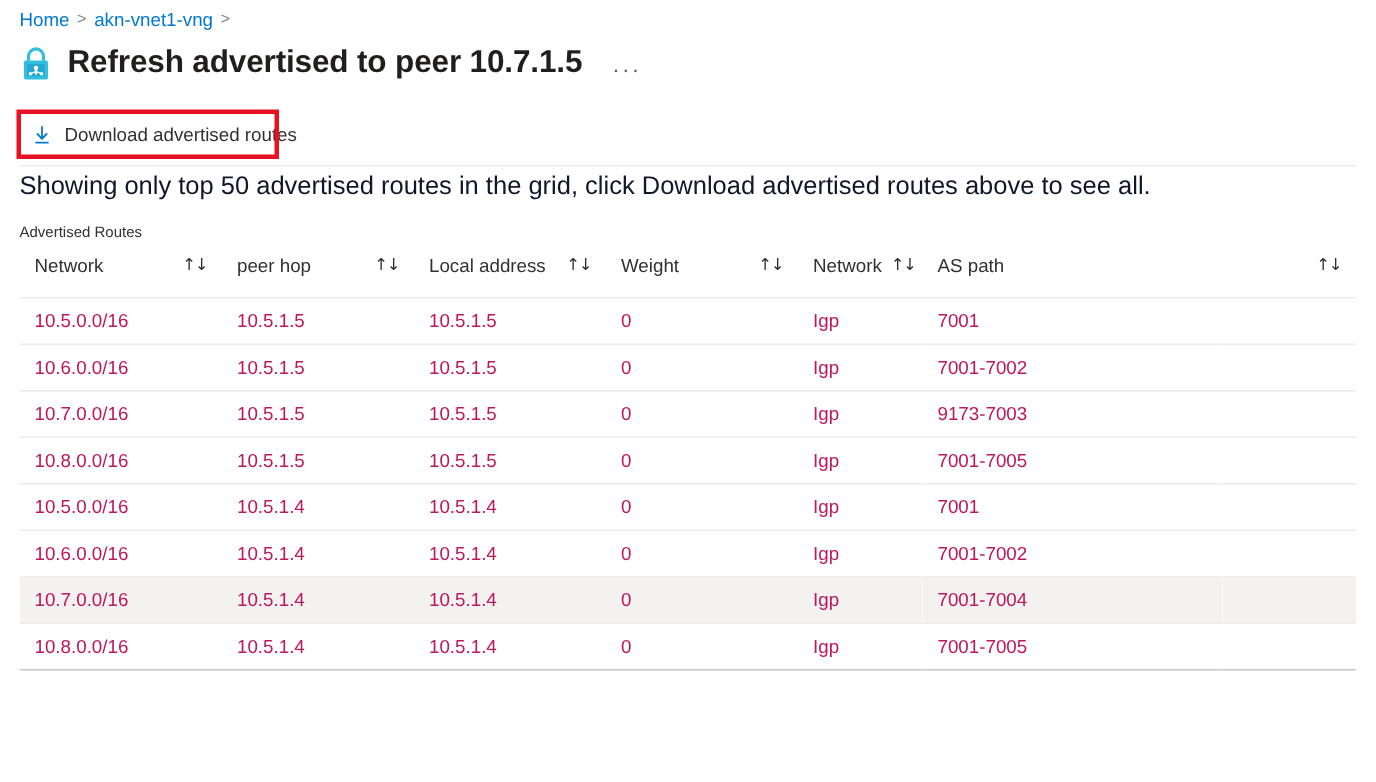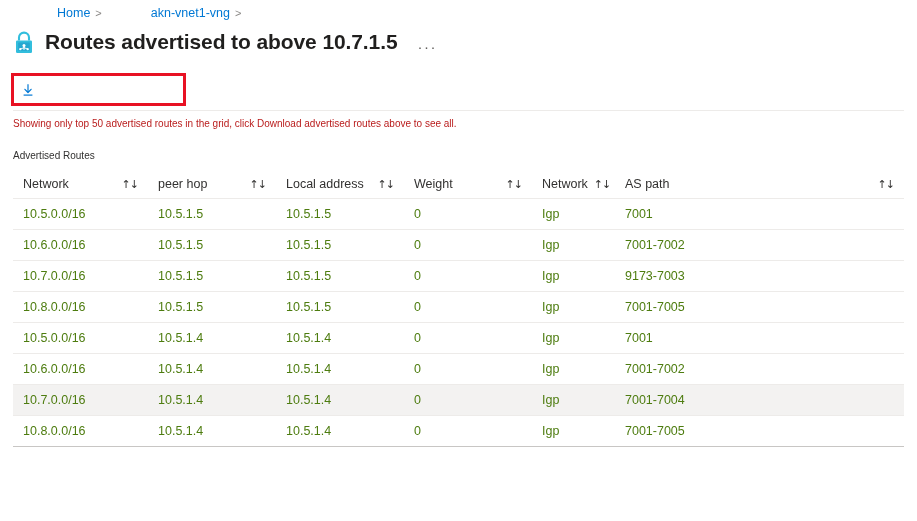--- a/index.html
+++ b/index.html
@@ -25,21 +25,20 @@
     line-height: 16px;
     display: flex;
     align-items: center;
     gap: 5px;
     white-space: nowrap;
   }
   .crumb-link {
     color: #0078d4;
     text-decoration: none;
     cursor: pointer;
-    margin-left: 44px;
   }
   .crumb-sep {
     color: #8a8886;
     font-size: 11px;
   }
 
   
   .title-row {
     position: absolute;
     top: 27px;
@@ -127,22 +126,22 @@
     border: 3px solid #e81123;
     box-sizing: border-box;
     pointer-events: none;
   }
 
   
   .info-text {
     position: absolute;
     top: 116px;
     left: 13px;
-    font-size: 10px;
-    color: #b91c1c;
+    font-size: 17px;
+    color: #0f172a;
     line-height: 16px;
     white-space: nowrap;
   }
 
   .section-label {
     position: absolute;
     top: 148px;
     left: 13px;
     font-size: 10px;
     color: #323130;
@@ -164,41 +163,41 @@
     color: #323130;
     text-align: left;
     padding: 0;
     height: 28px;
     vertical-align: middle;
     border-bottom: 1px solid #edebe9;
     font-size: 12.5px;
   }
   .th-inner {
     display: flex;
-    align-items: center;
+    align-items: flex-start;
     justify-content: space-between;
     padding: 0 10px 0 10px;
     cursor: pointer;
     height: 28px;
     box-sizing: border-box;
   }
   .sort-arrows {
     color: #323130;
     font-size: 11px;
     letter-spacing: -1px;
     flex: none;
     margin-left: 6px;
     font-family: "DejaVu Sans", sans-serif;
   }
   .grid tbody td {
     padding: 0 10px;
     height: 30px;
     vertical-align: middle;
     border-bottom: 1px solid #edebe9;
-    color: #4d7c0f;
+    color: #be185d;
     white-space: nowrap;
     overflow: hidden;
     text-overflow: ellipsis;
   }
   .grid tbody tr.row-hover td {
     background: #f3f2f1;
   }
   .grid tbody tr:last-child td {
     border-bottom: 1px solid #c8c6c4;
   }
@@ -219,33 +218,34 @@
       <path d="M6 9.5 V6.6 A5 5 0 0 1 16 6.6 V9.5" fill="none" stroke="#32bedd" stroke-width="2.1"></path>
       <rect x="3" y="9.4" width="16" height="12.6" rx="1.2" fill="#32bedd"></rect>
       <rect x="5.2" y="11.6" width="11.6" height="8.2" rx="0.8" fill="#1b93c4" opacity="0.55"></rect>
       <circle cx="11" cy="14.4" r="1.5" fill="#ffffff"></circle>
       <rect x="10.4" y="15.2" width="1.2" height="3.6" fill="#ffffff"></rect>
       <circle cx="7.3" cy="18.2" r="1.15" fill="#ffffff"></circle>
       <circle cx="14.7" cy="18.2" r="1.15" fill="#ffffff"></circle>
       <path d="M11 16.6 L7.3 18.2 M11 16.6 L14.7 18.2" stroke="#ffffff" stroke-width="0.9" fill="none"></path>
     </svg>
   </span>
-  <span class="page-title">Routes advertised to above 10.7.1.5</span>
+  <span class="page-title">Refresh advertised to peer 10.7.1.5</span>
   <span class="more-dots">···</span>
 </div>
 
 <div class="command-bar">
   <button class="cmd-btn">
     <span class="cmd-icon">
       <svg viewBox="0 0 14 14" width="14" height="14" xmlns="http://www.w3.org/2000/svg">
         <path d="M7 1.2 V9.2" stroke="#0078d4" stroke-width="1.2" fill="none"></path>
         <path d="M3.9 6.3 L7 9.5 L10.1 6.3" stroke="#0078d4" stroke-width="1.2" fill="none" stroke-linecap="round" stroke-linejoin="round"></path>
         <path d="M2.6 12.1 H11.4" stroke="#0078d4" stroke-width="1.2" fill="none"></path>
       </svg>
     </span>
+    <span>Download advertised routes</span>
   </button>
   <span class="cmd-gap"></span>
 </div>
 <div class="cmd-bar-underline"></div>
 <div class="annot-box"></div>
 
 <div class="info-text">Showing only top 50 advertised routes in the grid, click Download advertised routes above to see all.</div>
 <div class="section-label">Advertised Routes</div>
 
 <table class="grid">

